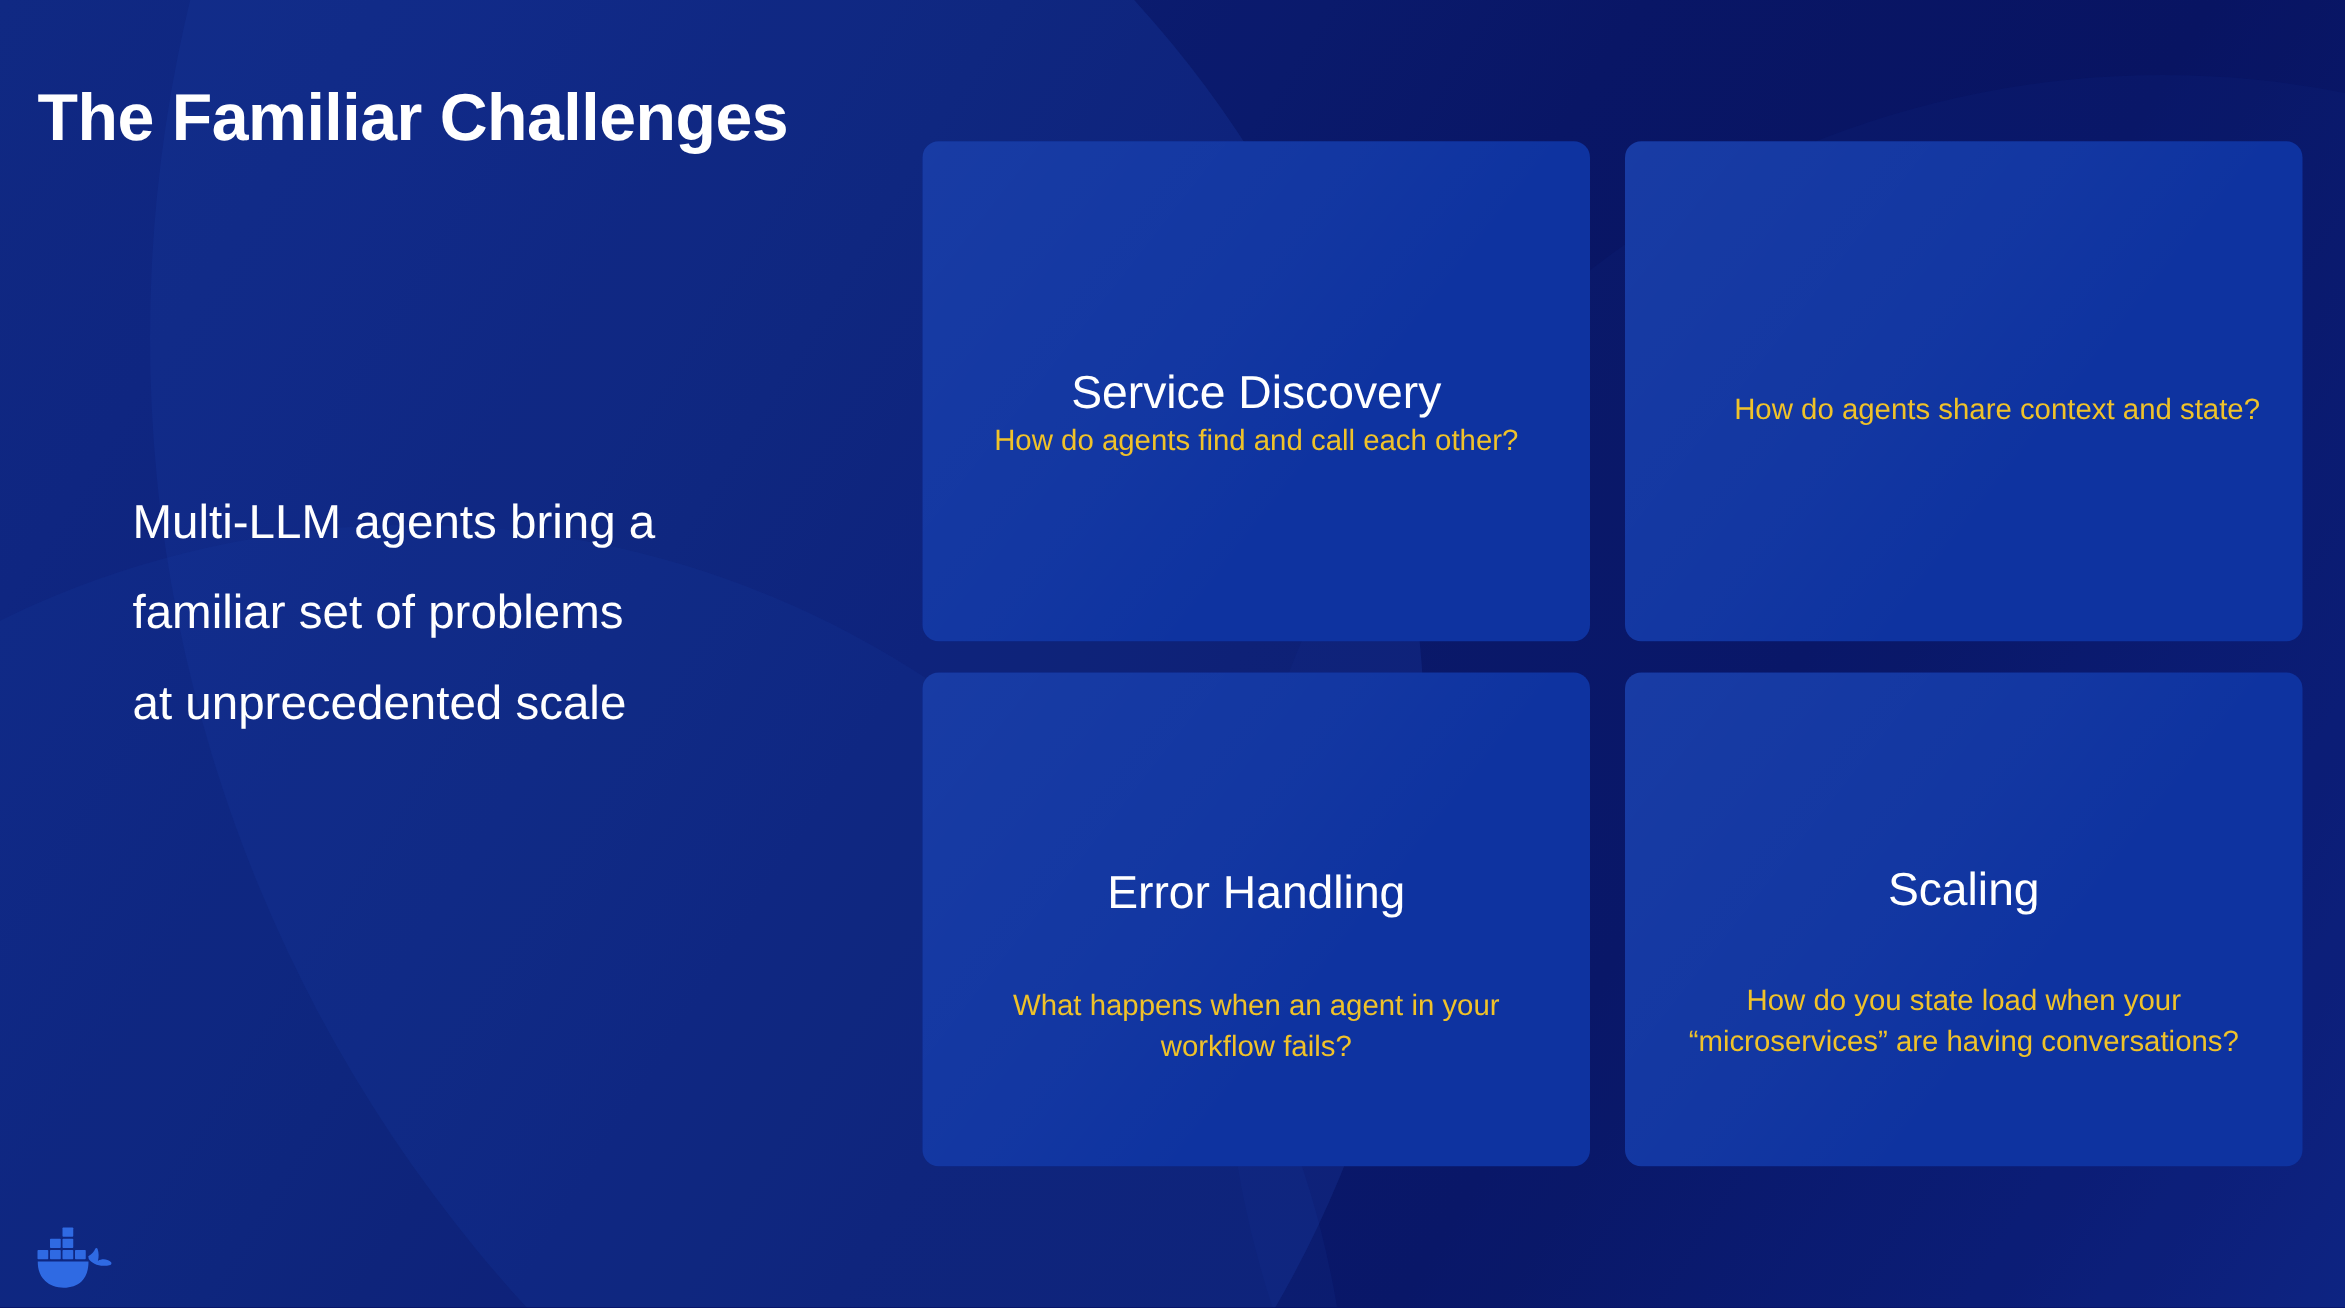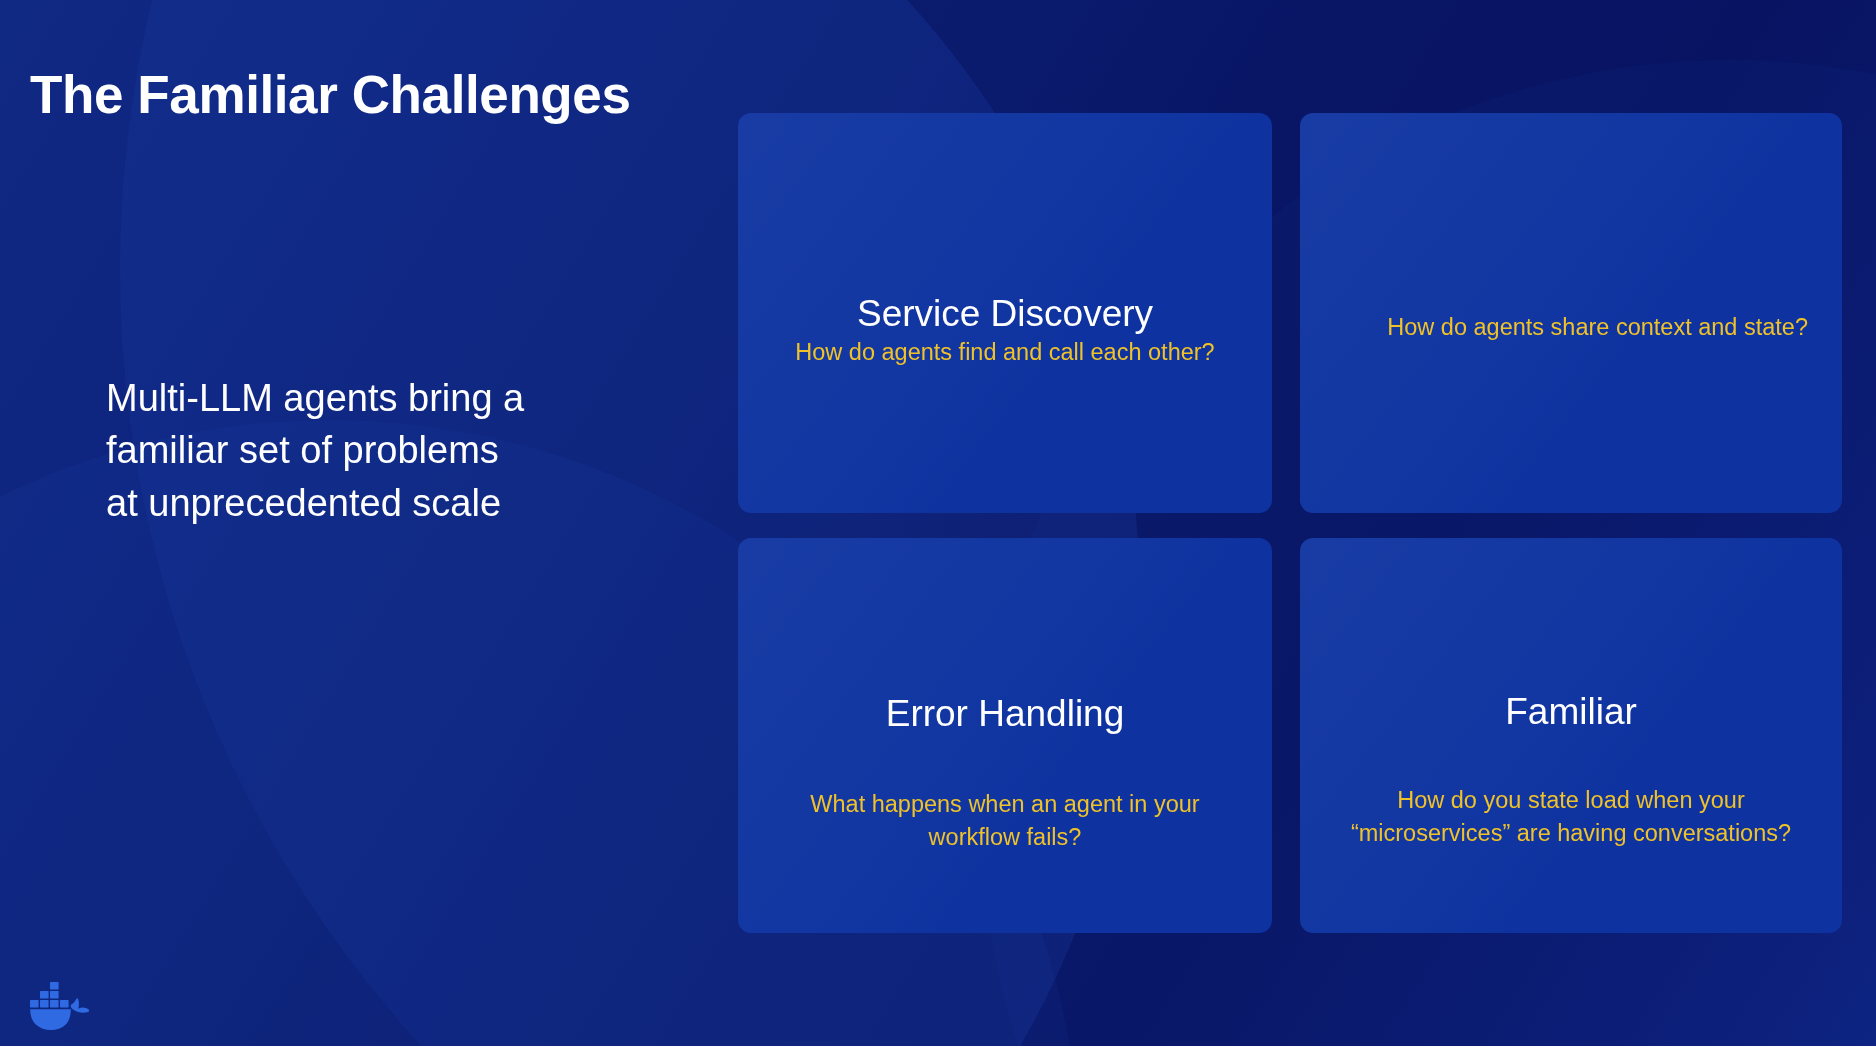--- a/index.html
+++ b/index.html
@@ -87,21 +87,21 @@
   .lead {
     position: absolute;
     left: 106px;
     top: 372px;
     width: 580px;
     font-size: 38px;
     line-height: 1.38;
     color: #ffffff;
     font-weight: 400;
   }
-  .lead-line { display: block; }
+  .lead-line { display: block; margin-top: 20px; }
 
   
   .card-grid {
     position: absolute;
     left: 738px;
     top: 113px;
     width: 1104px;
     height: 820px;
     display: grid;
     grid-template-columns: 534px 542px;
@@ -208,21 +208,21 @@
 
     <div class="card card-3">
       <div class="card-inner">
         <p class="card-title">Error Handling</p>
         <p class="card-subtitle">What happens when an agent in your workflow fails?</p>
       </div>
     </div>
 
     <div class="card card-4">
       <div class="card-inner">
-        <p class="card-title">Familiar</p>
+        <p class="card-title">Scaling</p>
         <p class="card-subtitle">How do you state load when your “microservices” are having conversations?</p>
       </div>
     </div>
 
   </div>
 
   <svg class="docker-logo" viewBox="0 0 72 54">
     <g fill="#2f6ae3">
 
       <rect x="8" y="22" width="8.6" height="7.4" rx="0.6"></rect>

